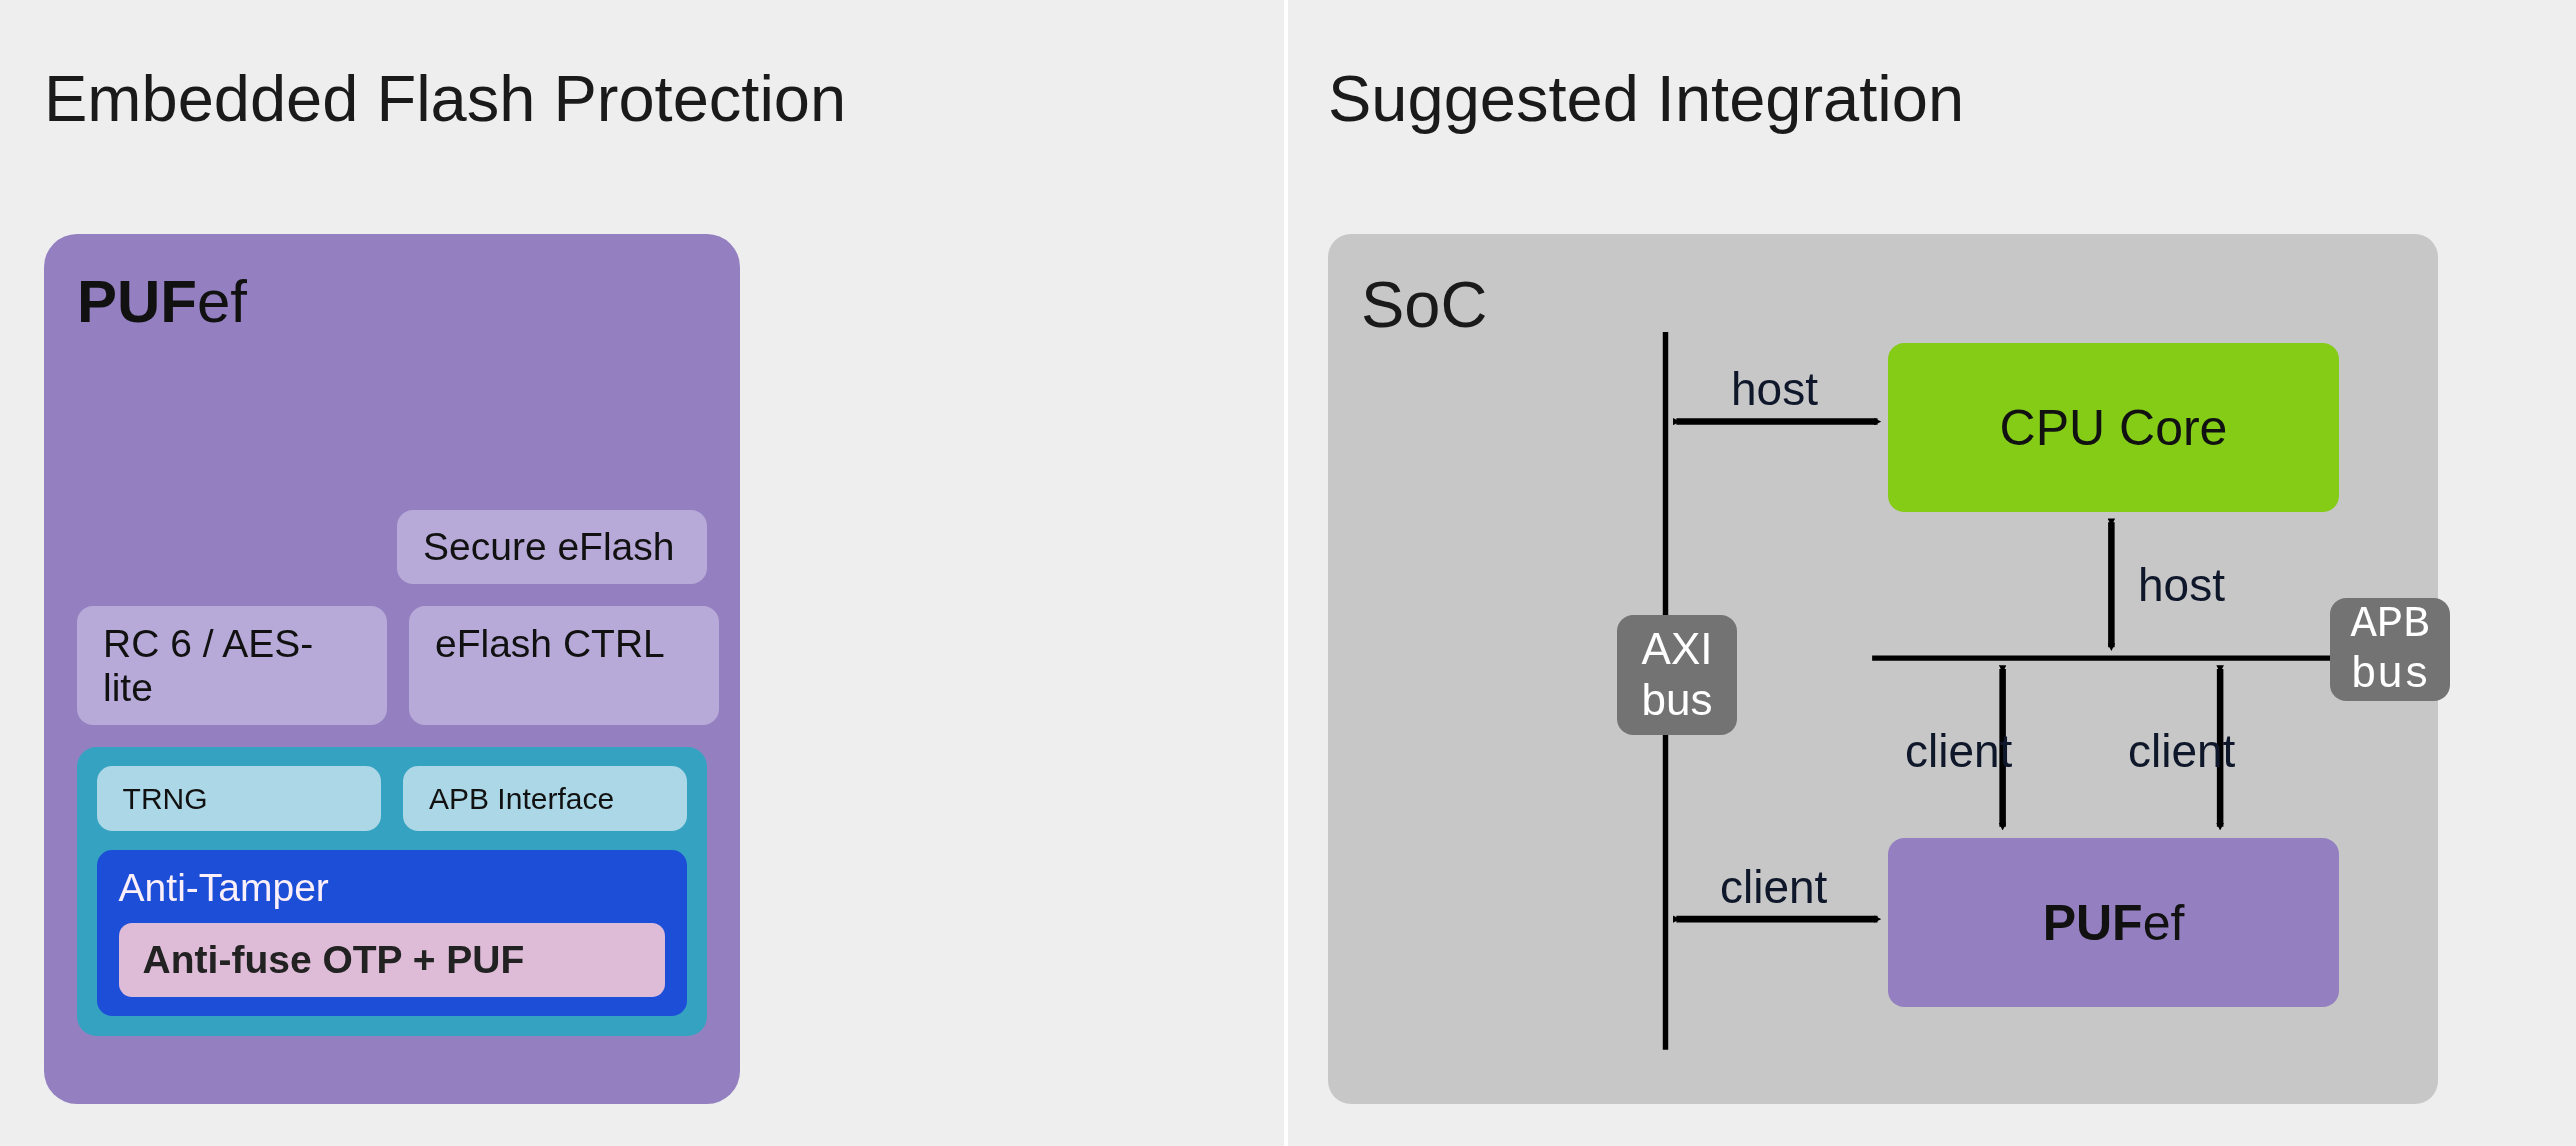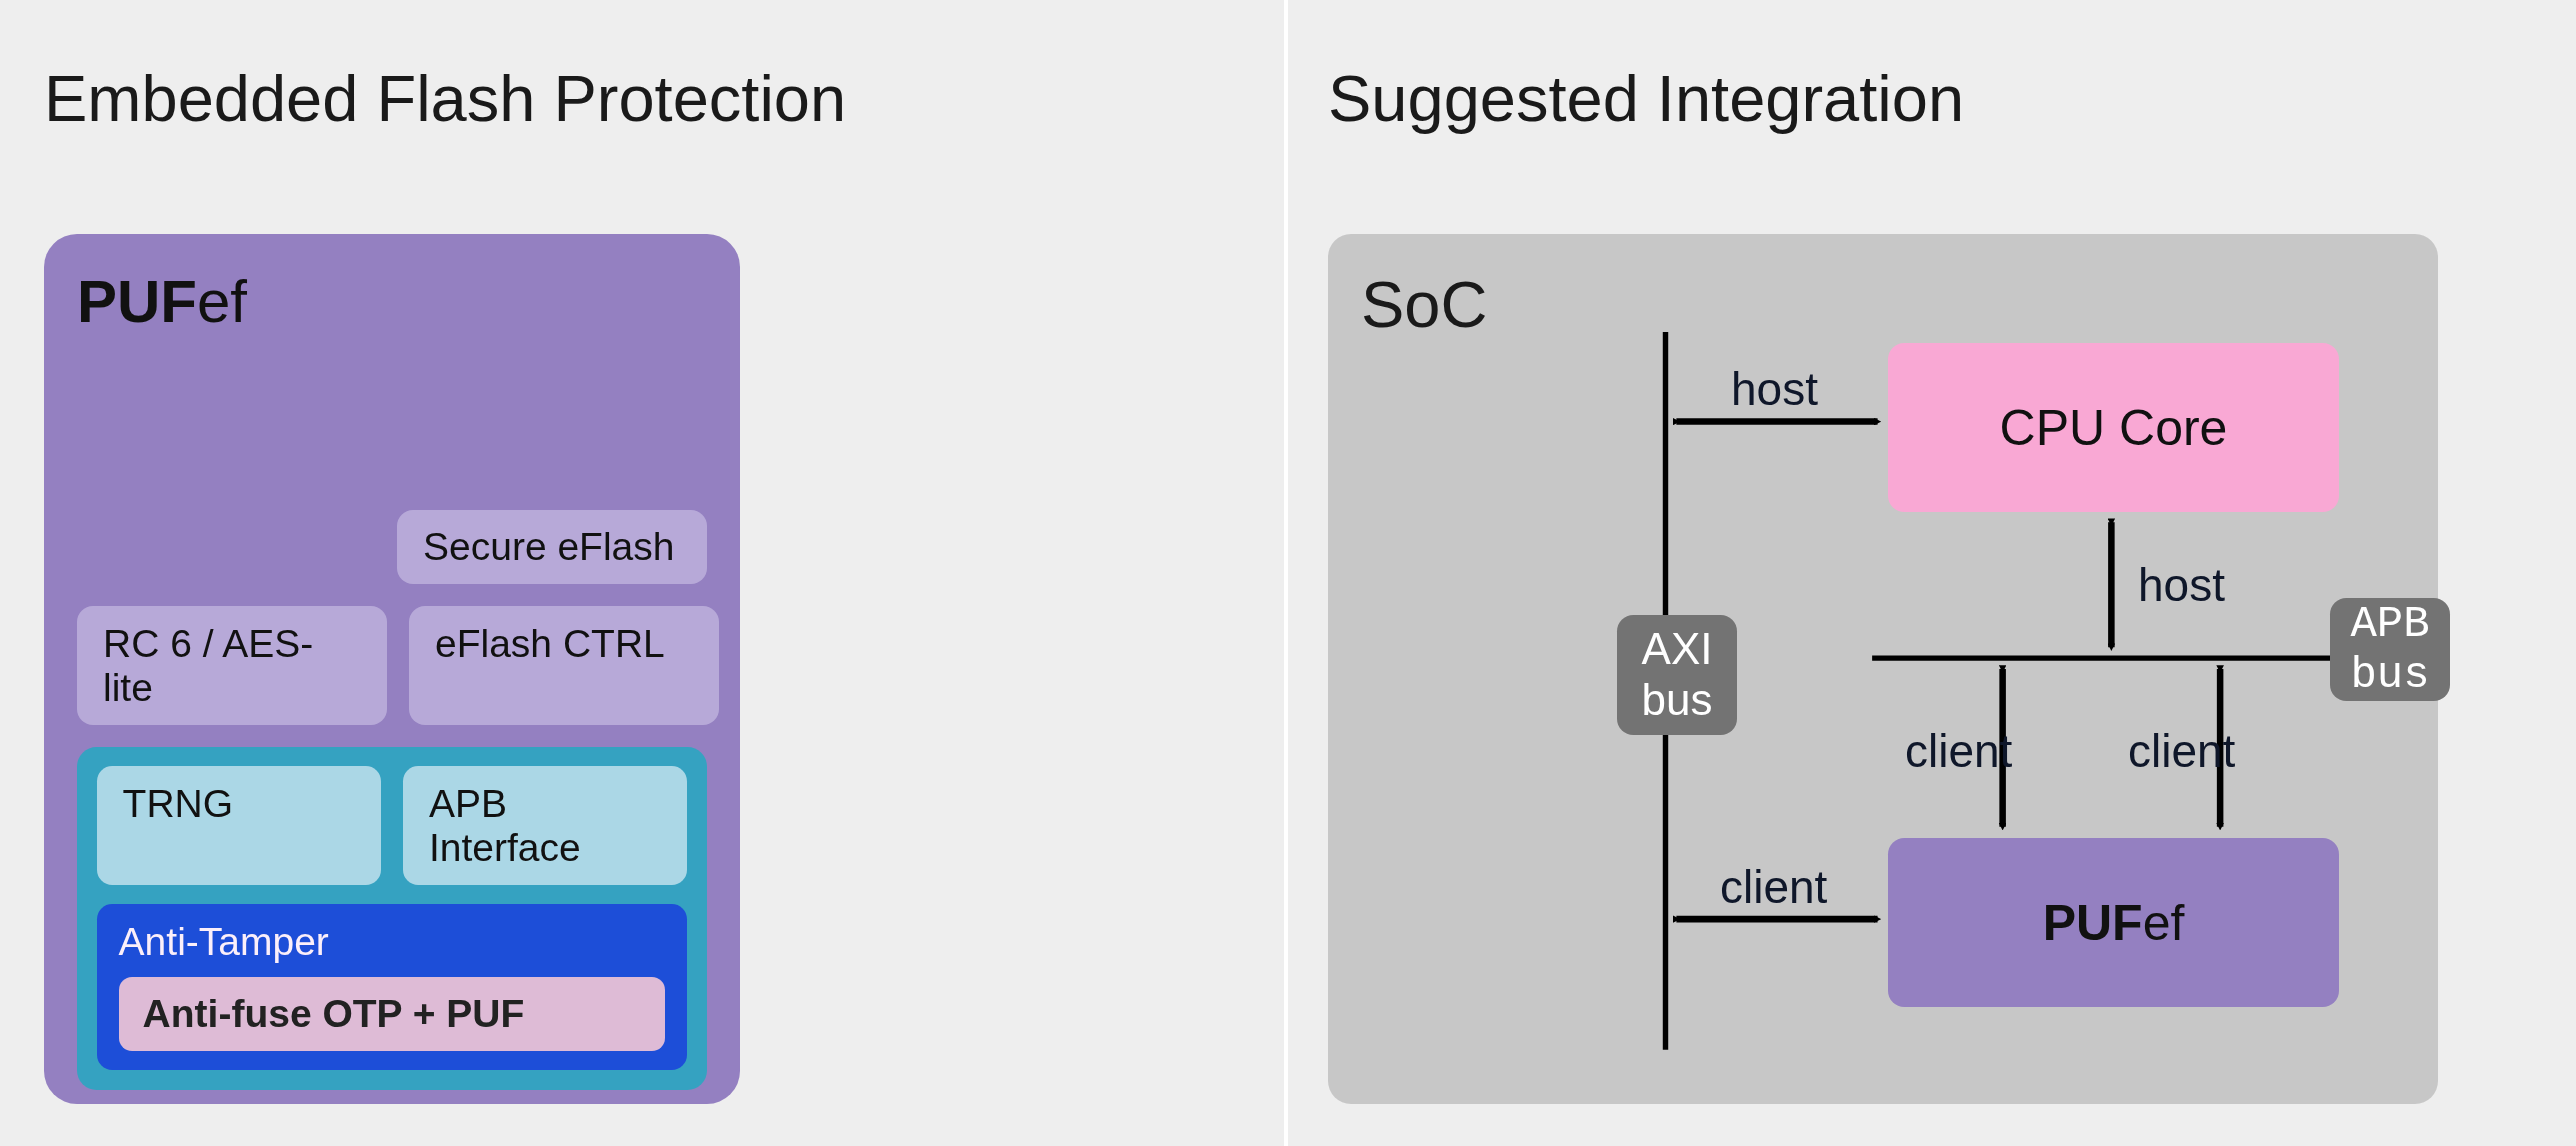--- a/index.html
+++ b/index.html
@@ -64,21 +64,21 @@
     background: #35a2c1;
     border-radius: 19.6px;
     padding: 19.6px;
     margin-top: 5.4px;
   }
   .blue-row { display: flex; gap: 22px; margin-bottom: 19.6px; }
   .sky {
     background: #abd7e6;
     border-radius: 15.2px;
     padding: 15.2px 26px;
-    font-size: 39px;
+    font-size: 30px;
     color: #111;
     width: 287px;
   }
   .magenta {
     background: #1d4ed8;
     border-radius: 15.2px;
     padding: 15.2px 22px 19.6px 22px;
   }
   .magenta-title {
     font-size: 39px;
@@ -118,21 +118,21 @@
   }
 
   .block {
     position: absolute;
     border-radius: 16.3px;
     display: flex;
     align-items: center;
     justify-content: center;
     text-align: center;
   }
-  .cpu { background: #f9a8d4; }
+  .cpu { background: #84cc16; }
   .pufef2 { background: #9480c1; }
   .bus { background: #737373; color: #fff; margin-left: 12px; }
 
   .blk-label { font-size: 50px; color: #111; }
   .blk-label-sm { font-size: 44px; color: #fff; line-height: 1.15; }
 
   .edge-label {
     position: absolute;
     font-size: 46px;
     color: #0f172a;

